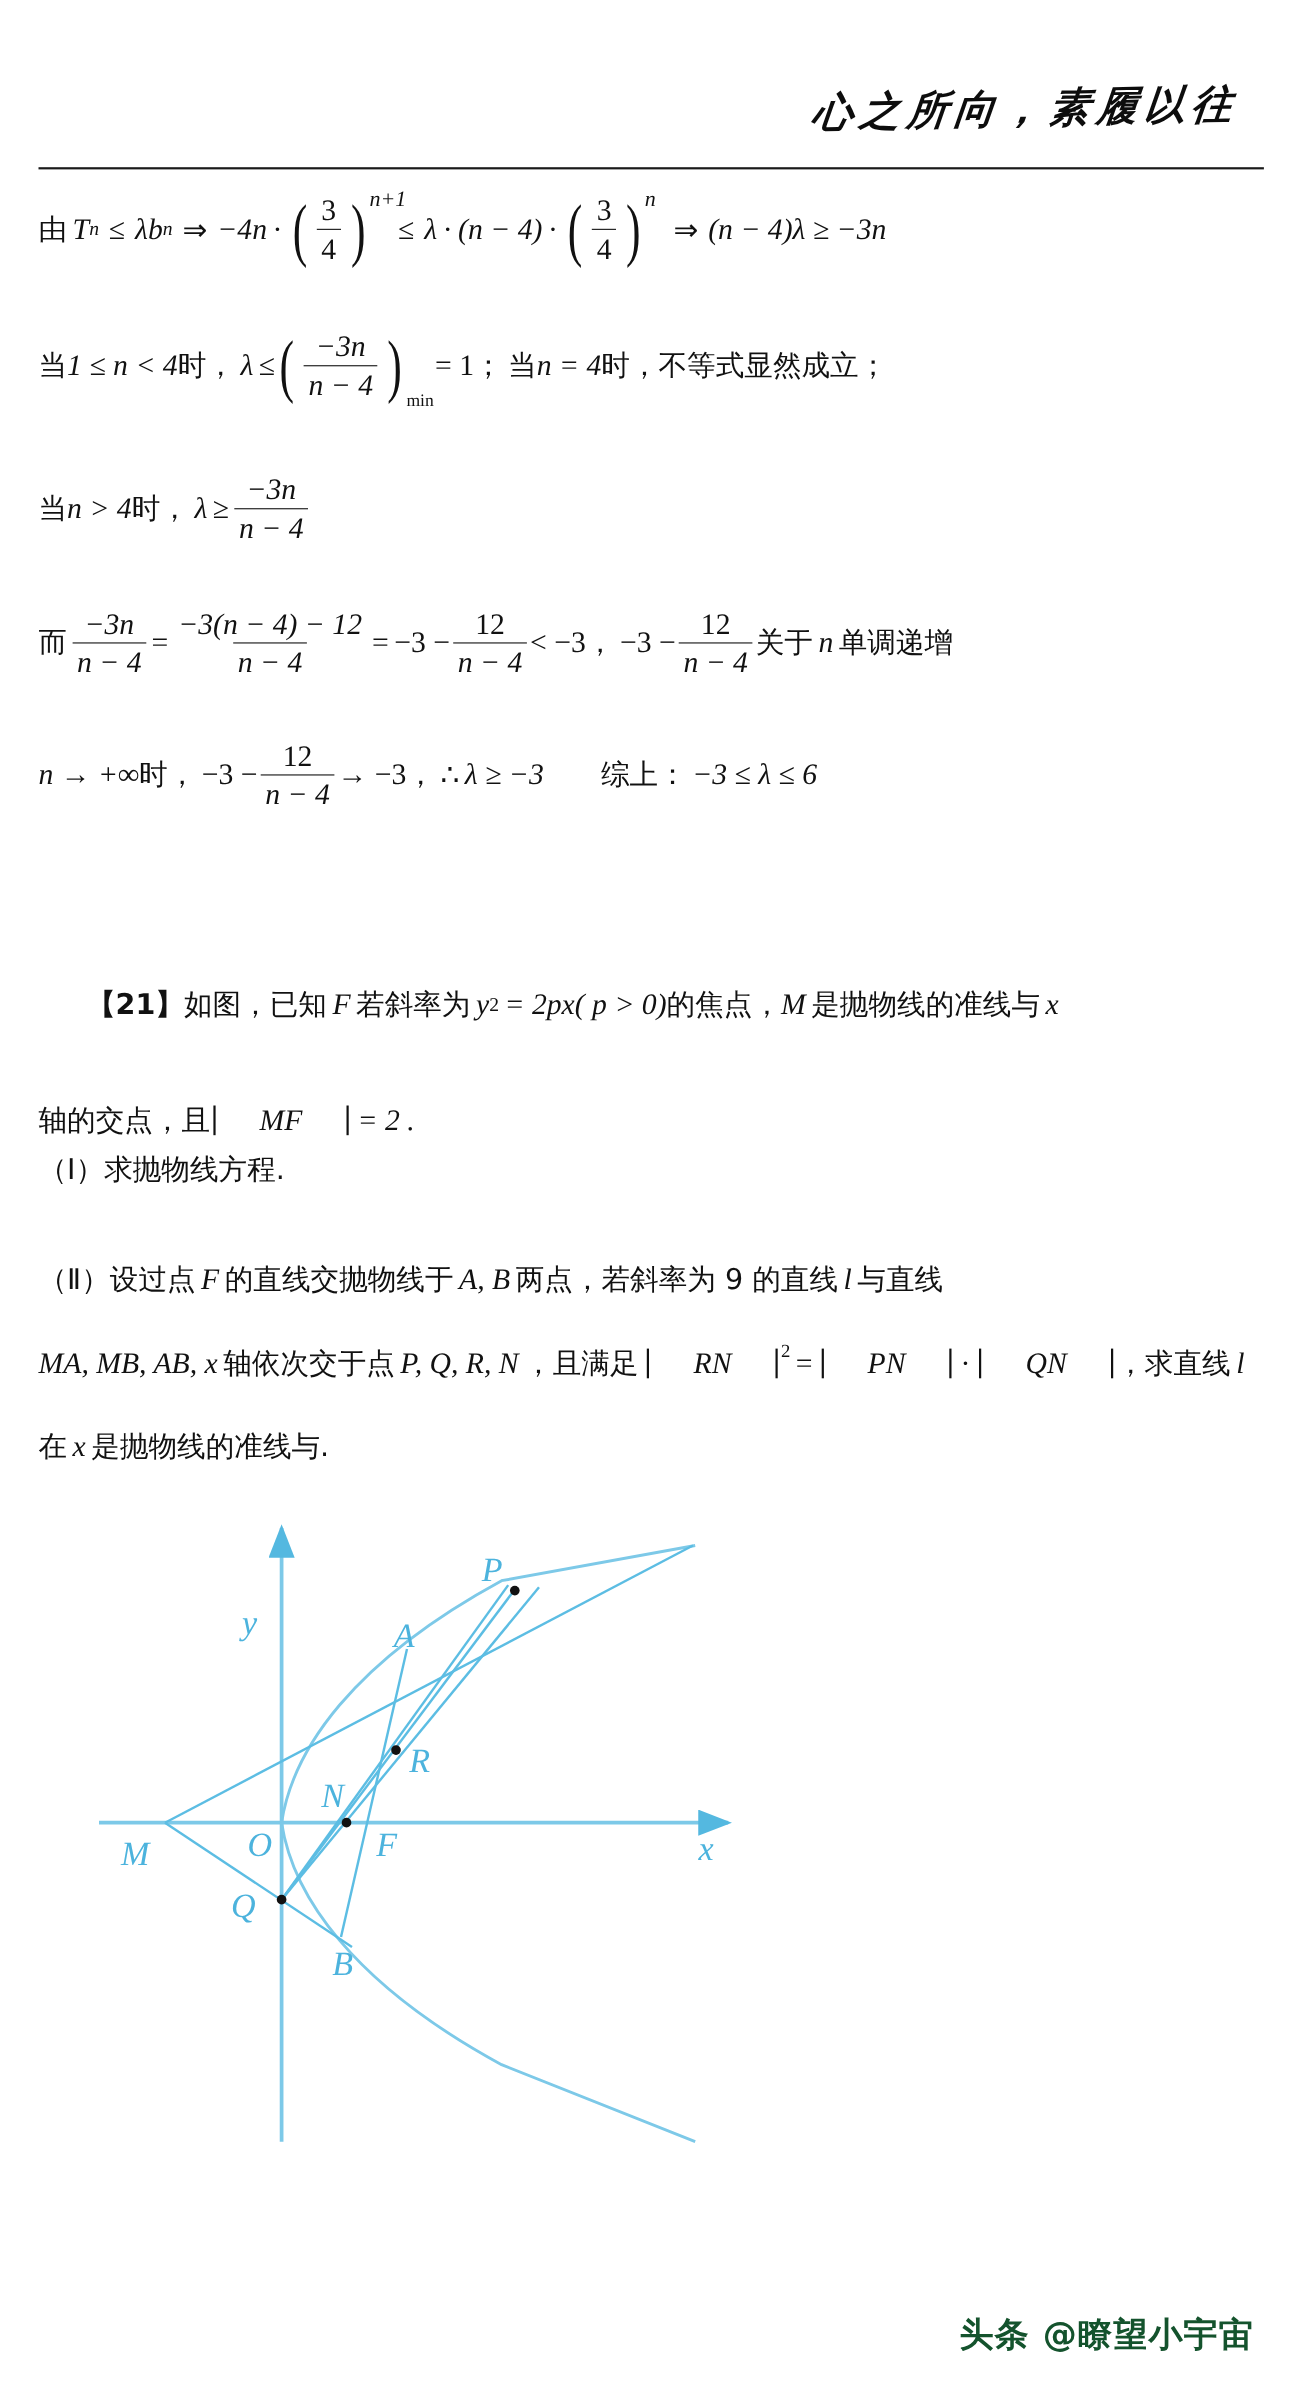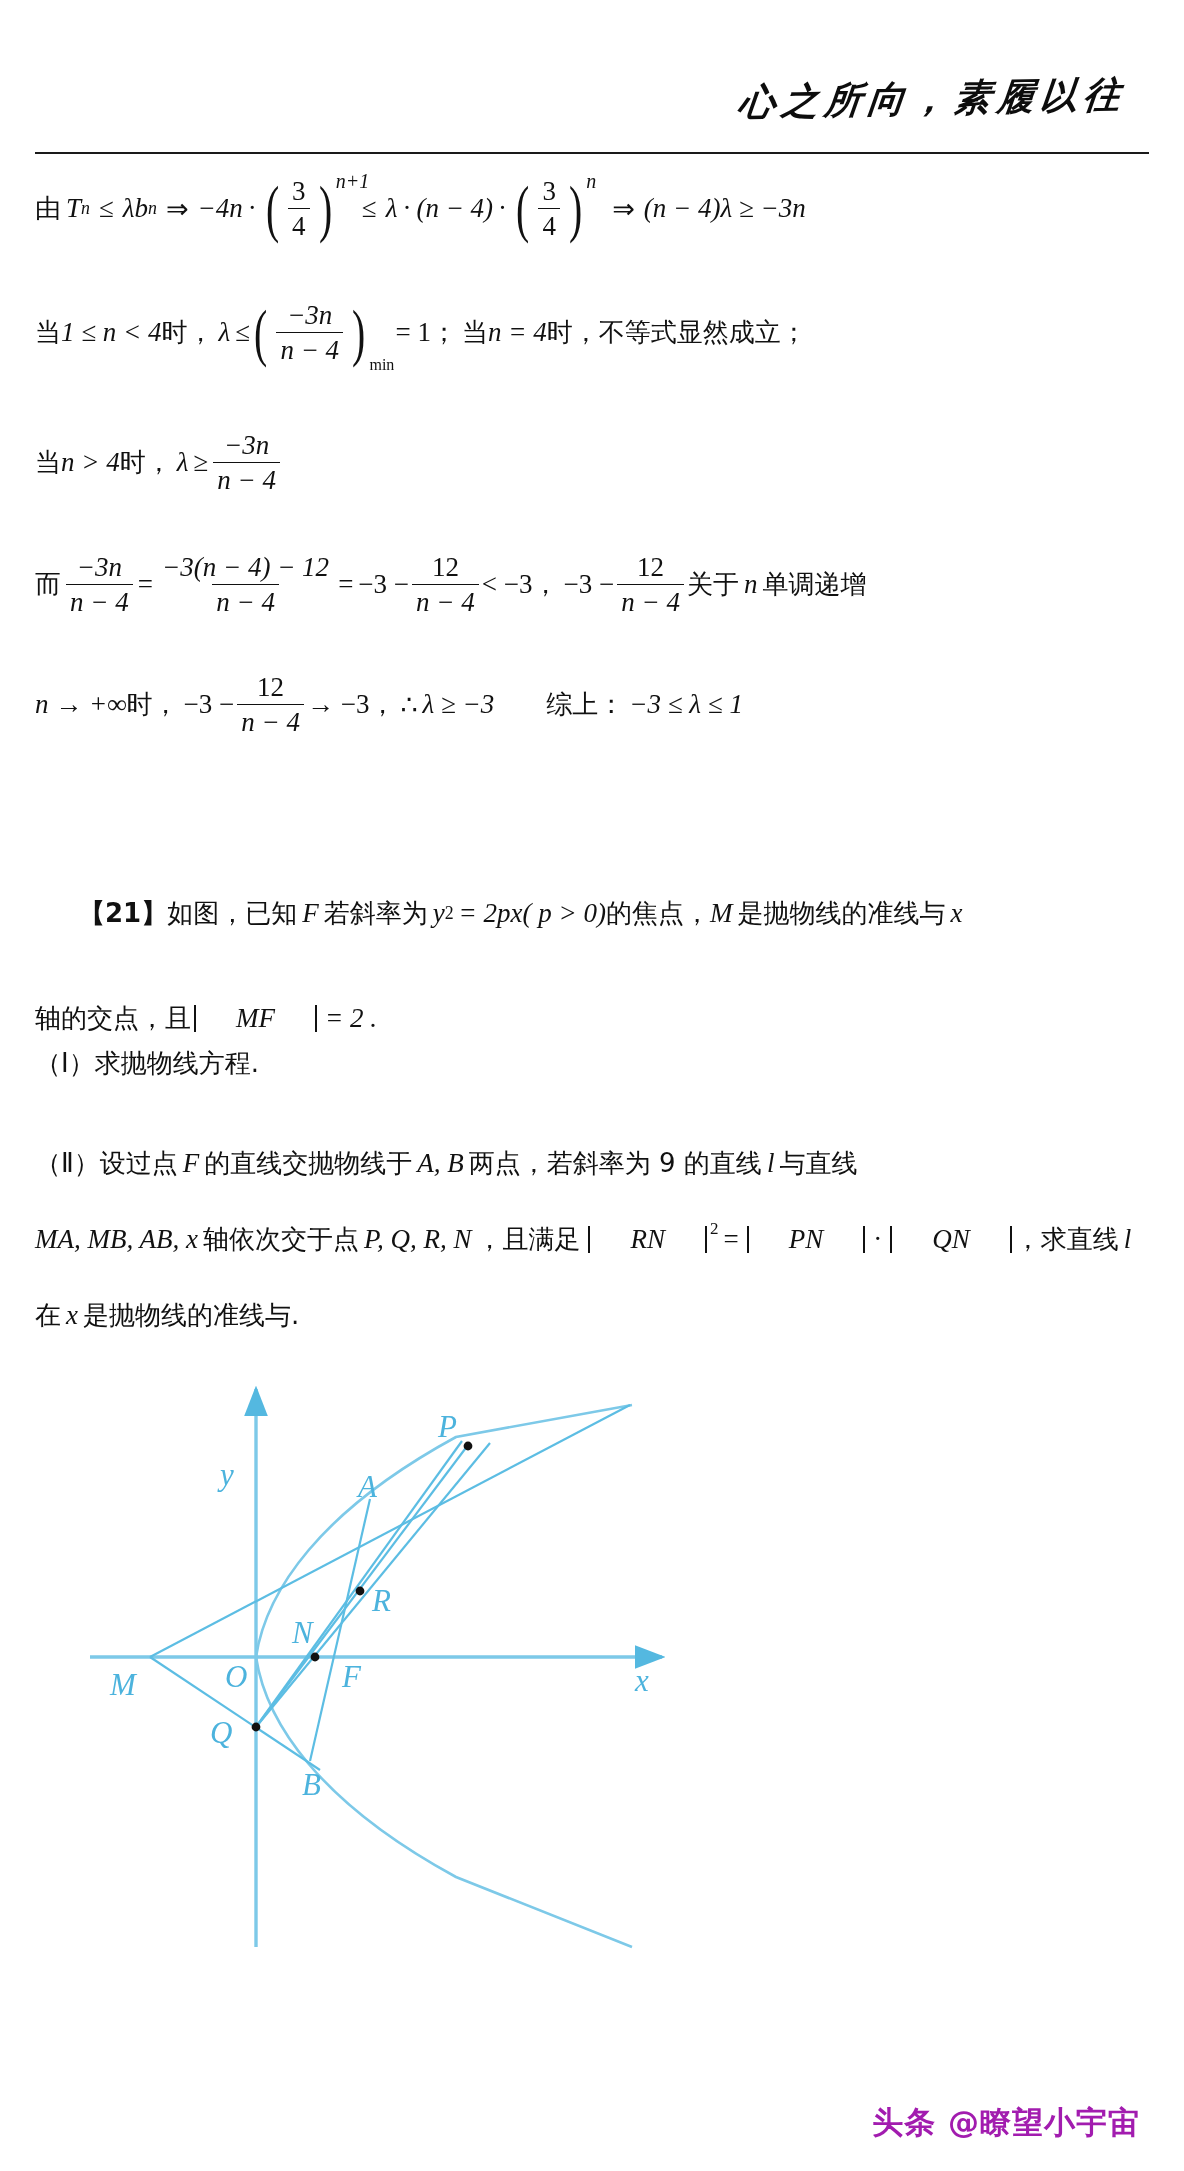--- a/index.html
+++ b/index.html
@@ -97,21 +97,21 @@
 
   
   .pageno {
     position:absolute; left:0; right:0; top:2046px;
     text-align:center; font-size:22px; color:#222;
     font-family:"Liberation Serif", serif;
   }
   .watermark {
     position:absolute; right:44px; top:2102px;
     font-family:"DejaVu Sans", sans-serif;
-    font-size:31px; font-weight:bold; color:#a21caf;
+    font-size:31px; font-weight:bold; color:#14532d;
     letter-spacing:1px; white-space:nowrap;
   }
 </style>
 </head>
 <body>
 
 <div class="page">
 
   <div class="header-cal">心之所向，素履以往</div>
   <div class="rule"></div>
@@ -255,21 +255,21 @@
     <span class="rm">→ −3</span>
     <span class="cn">，</span>
     <span class="sp-s"></span>
     <span class="rm">∴</span>
     <span class="sp-s"></span>
     <span class="it">λ ≥ −3</span>
     <span class="sp-l"></span>
       <span class="sp-l"></span>
     <span class="cn">综上：</span>
     <span class="sp-s"></span>
-    <span class="it">−3 ≤ λ ≤ 1</span>
+    <span class="it">−3 ≤ λ ≤ 6</span>
   </div>
 
   <div class="ptext" style="left:35px; top:896px;margin-left:44px;">
     <span class="bk">【21】</span>
     <span class="cn">如图，已知</span>
     <span class="sp-s"></span>
     <span class="it">F</span>
     <span class="sp-s"></span>
     <span class="cn">若斜率为</span>
     <span class="sp-s"></span>

